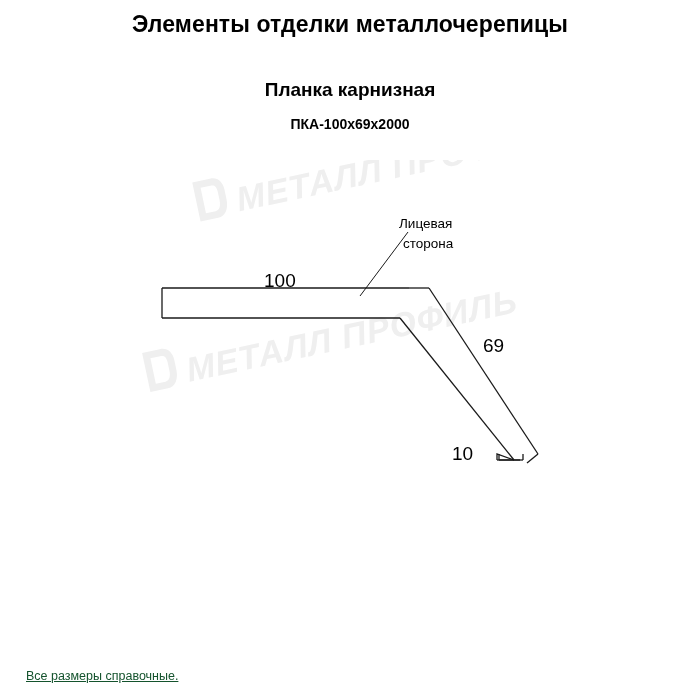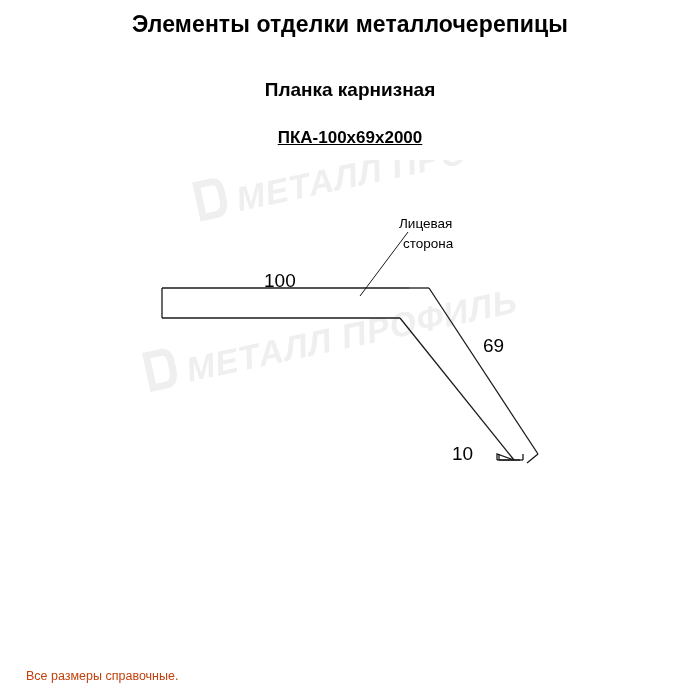--- a/index.html
+++ b/index.html
@@ -33,25 +33,24 @@
     letter-spacing: 0.1px;
     line-height: 28px;
   }
   .sub-title {
     font-size: 19px;
     font-weight: bold;
     margin-top: 40px;
     line-height: 24px;
   }
   .code-title {
-    font-size: 17px;
+    font-size: 14px;
     font-weight: bold;
-    margin-top: 25px;
+    margin-top: 11px;
     line-height: 22px;
-    text-decoration: underline;
   }
   .drawing {
     position: absolute;
     top: 160px;
     left: 0;
     width: 700px;
     height: 420px;
   }
   .drawing svg {
     display: block;
@@ -62,21 +61,22 @@
     font-style: italic;
     fill: #efefef;
     letter-spacing: 1px;
   }
   .footer {
     position: absolute;
     left: 26px;
     bottom: 14px;
     font-size: 12.5px;
     line-height: 19px;
-    color: #c2410c;
+    color: #14532d;
+    text-decoration: underline;
   }
   .dim-text {
     font-family: "Liberation Sans", sans-serif;
     font-size: 19px;
     fill: #000;
   }
   .label-text {
     font-family: "Liberation Sans", sans-serif;
     font-size: 13.5px;
     fill: #000;

